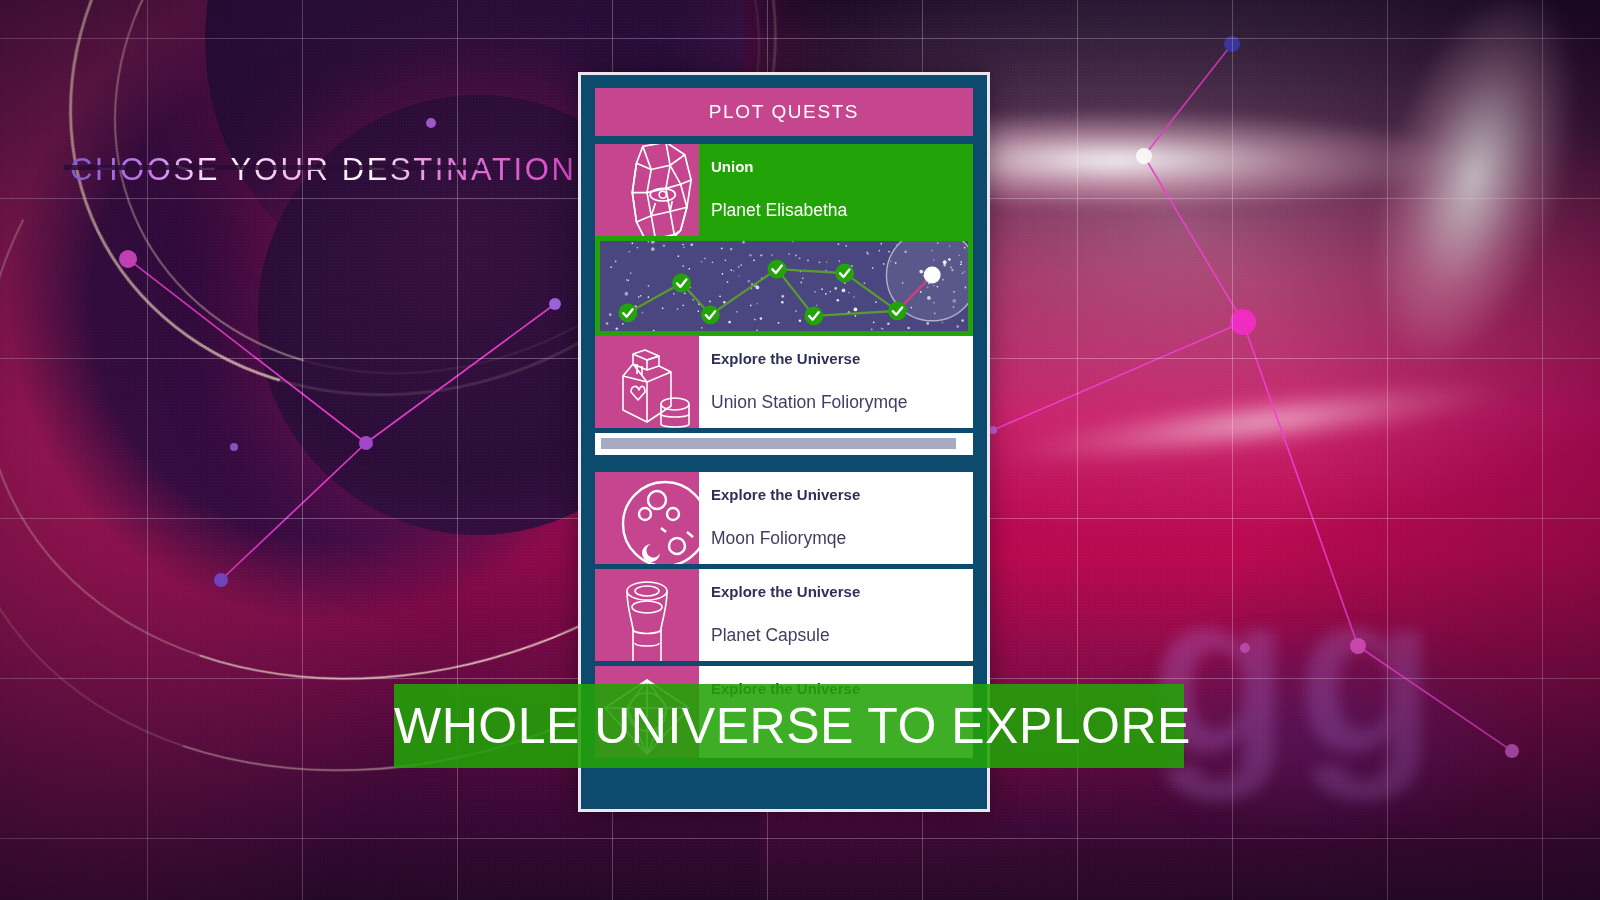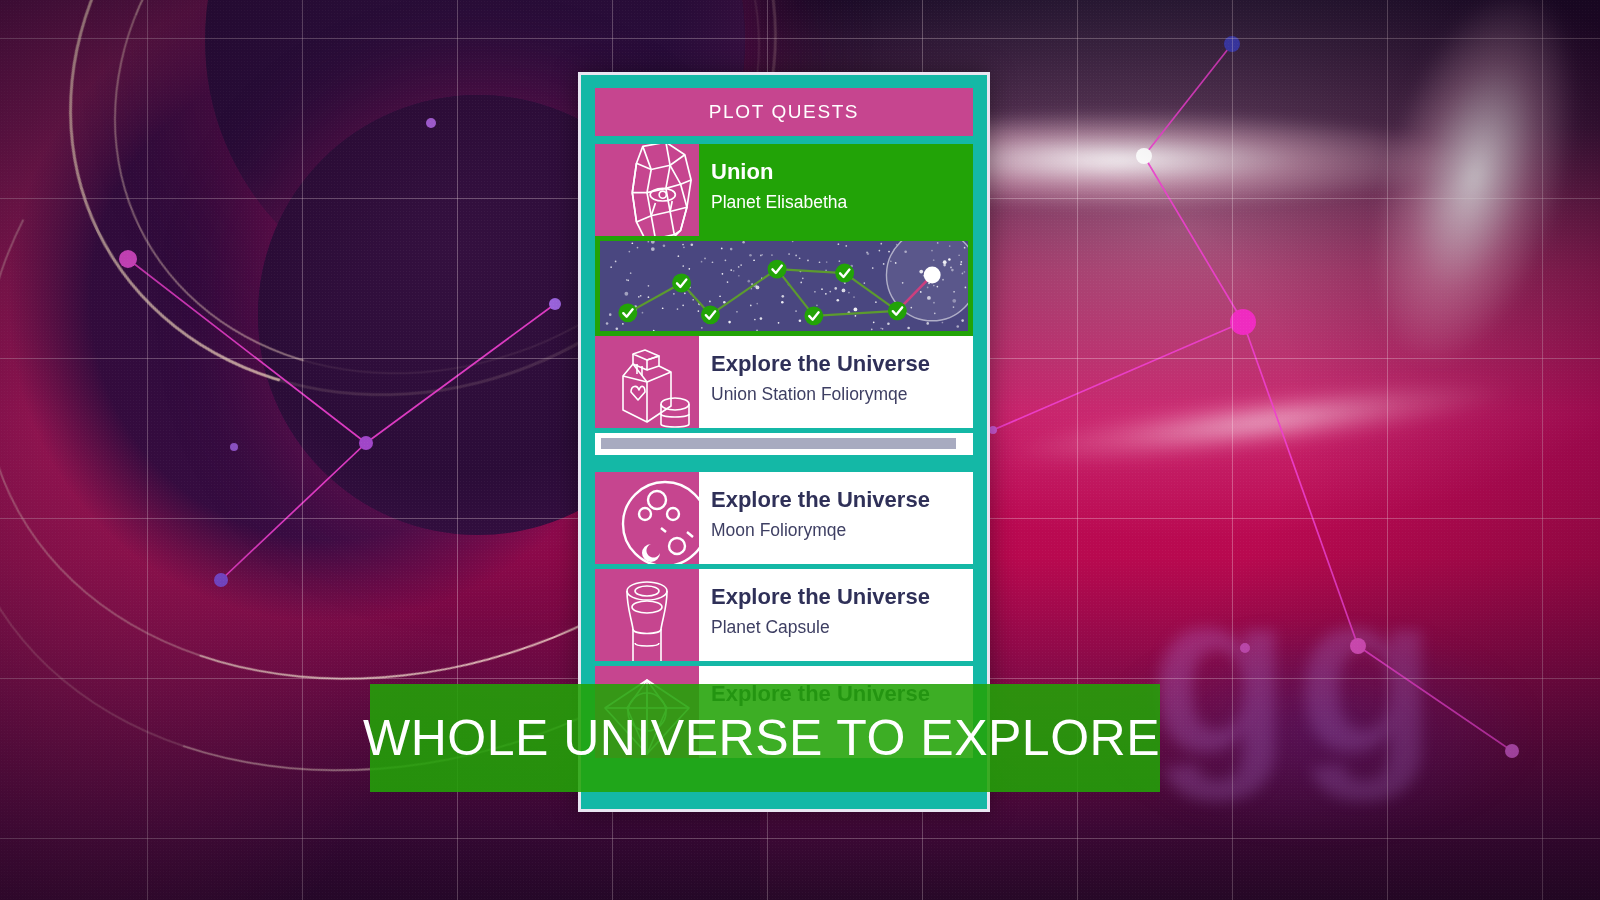--- a/index.html
+++ b/index.html
@@ -116,21 +116,21 @@
     
     content:"";position:absolute;left:-6px;top:13px;width:420px;height:5px;
     background:rgba(44,12,54,.85);
     mix-blend-mode:normal;
   }
 
   
   #quest-panel{
     position:absolute;left:578px;top:72px;width:412px;height:740px;
     border:3px solid #e9e6f2;
-    background:#14b8a6;
+    background:#0c4a6e;
     box-sizing:border-box;
     overflow:hidden;
     box-shadow:0 0 24px rgba(0,0,0,.4);
   }
   .panel-inner{position:absolute;inset:0;padding:13px 14px 0 14px;box-sizing:border-box;}
 
   .section-header{
     background:#c6458f;
     color:#ffffff;
     text-align:center;
@@ -147,24 +147,24 @@
     min-height:92px;
     overflow:hidden;
   }
   .quest-card.active{background:#22a307;}
   .quest-thumb{
     width:104px;min-width:104px;background:#c6458f;position:relative;overflow:hidden;
   }
   .quest-thumb svg{position:absolute;left:0;top:0;}
   .quest-body{flex:1;padding:14px 0 10px 12px;}
   .quest-title{
-    font-size:22px;font-weight:700;color:#2f3058;line-height:1.25;
+    font-size:15px;font-weight:700;color:#2f3058;line-height:1.25;
   }
   .quest-sub{
-    font-size:17.5px;font-weight:400;color:#3e3f63;margin-top:6px;line-height:1.25;
+    font-size:17.5px;font-weight:400;color:#3e3f63;margin-top:23px;line-height:1.25;
   }
   .quest-card.active .quest-title,
   .quest-card.active .quest-sub{color:#ffffff;}
 
   .card-gap{height:5px;}
 
   
   .starmap-wrap{
     background:#22a307;padding:5px;box-sizing:border-box;
   }
@@ -172,23 +172,23 @@
   .starmap svg{display:block;}
 
   
   .scroll-track{
     background:#ffffff;padding:5px 6px 6px 6px;box-sizing:border-box;
   }
   .scroll-bar{height:11px;background:#a8abc0;width:97%;}
 
   
   #promo-banner{
-    position:absolute;left:370px;top:684px;width:790px;height:108px;
+    position:absolute;left:394px;top:684px;width:790px;height:84px;
     background:rgba(34,163,7,.88);
-    display:flex;align-items:center;justify-content:flex-end;
+    display:flex;align-items:center;justify-content:flex-start;
     box-shadow:0 0 0 0 rgba(0,0,0,0);
   }
   #promo-banner .promo-text{
     color:#ffffff;font-size:50px;letter-spacing:.5px;font-weight:400;
     white-space:nowrap;
     font-family:"Liberation Sans",sans-serif;
   }
 </style>
 </head>
 <body>
@@ -234,20 +234,21 @@
         <circle cx="1512" cy="751" r="7" fill="#d65ad0"></circle>
         <circle cx="1245" cy="648" r="5" fill="#c24ab0"></circle>
         <circle cx="993" cy="430" r="4" fill="#cf5ad8"></circle>
       </g>
     </svg>
 
   <div class="grid"></div>
   <div class="noise"></div>
   <div class="vignette"></div>
 
+  <div class="destination-title">CHOOSE YOUR DESTINATION</div>
 
   <div id="quest-panel">
     <div class="panel-inner" id="panel-inner">
 
     <div class="section-header">PLOT QUESTS</div>
         <div class="section-gap"></div>
         <div class="quest-card active">
           <div class="quest-thumb">
             <svg width="104" height="104" viewBox="0 0 104 104" xmlns="http://www.w3.org/2000/svg">
               <g fill="none" stroke="#ffffff" stroke-width="1.6" stroke-linejoin="round" transform="translate(10,-6) scale(1.05)">

